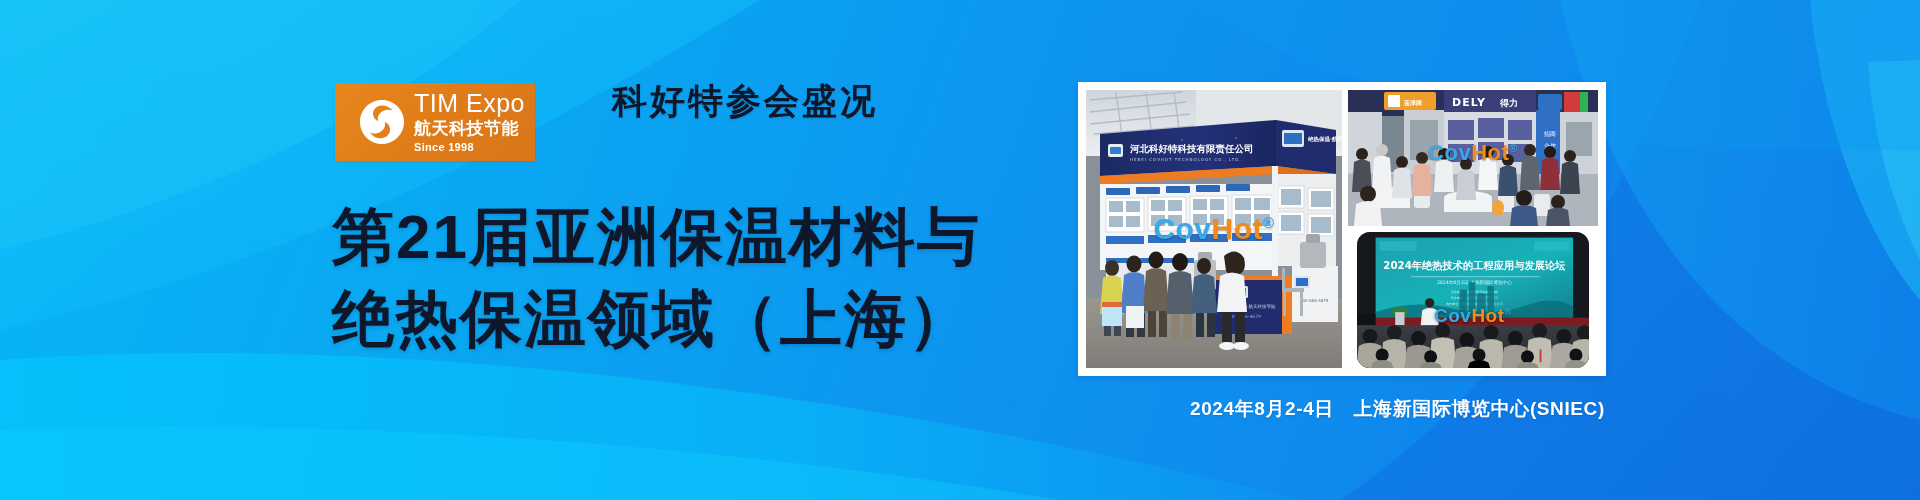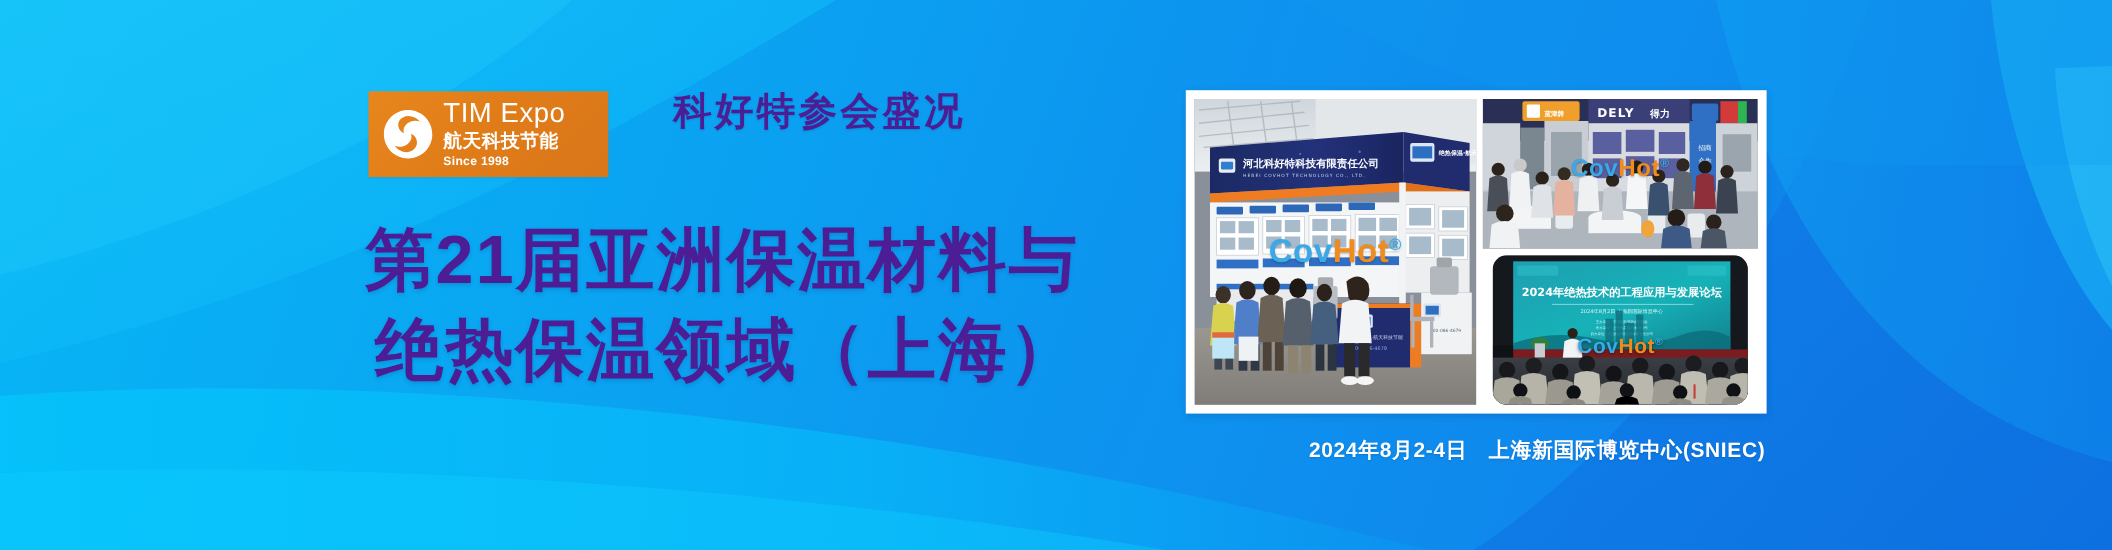--- a/index.html
+++ b/index.html
@@ -21,24 +21,24 @@
   .bg-layer { position:absolute; inset:0; }
   .bg-base {
     background:linear-gradient(110deg,#07b6f5 0%,#0aa6f2 28%,#0d93ef 55%,#0f86ec 78%,#1177e8 100%);
   }
   .bg-svg { position:absolute; inset:0; width:100%; height:100%; display:block; }
 
   
   .logo-box {
     position:absolute;
     left:335px; top:83px;
-    width:218px; height:78px;
+    width:200px; height:78px;
     background:linear-gradient(135deg,#e8861d 0%,#e07c18 50%,#d9761a 100%);
     display:flex; align-items:center;
-    padding-left:10px;
+    padding-left:21px;
     box-shadow:0 1px 3px rgba(0,0,0,.08);
   }
   .logo-mark {
     width:52px; height:52px;
     flex:0 0 52px;
     display:flex; align-items:center; justify-content:center;
   }
   .logo-text {
     margin-left:6px;
     display:flex; flex-direction:column;
@@ -61,36 +61,35 @@
     font-size:11px; font-weight:700;
     margin-top:5px; letter-spacing:.3px;
     color:#ffffff;
   }
 
   
   .kicker {
     position:absolute;
     left:612px; top:78px;
     font-size:35px; font-weight:700;
-    color:#4c1d95;
+    color:#0f172a;
     letter-spacing:3px;
     text-shadow:0 1px 2px rgba(0,40,90,.18);
     white-space:nowrap;
   }
   .title {
     position:absolute;
     left:332px; top:196px;
-    color:#4c1d95;
+    color:#0f172a;
     font-size:62px;
     font-weight:700;
     line-height:1.32;
     letter-spacing:2px;
     text-shadow:0 2px 4px rgba(0,45,100,.20);
     white-space:nowrap;
-    text-align:right;
   }
   .title-line { display:block; }
 
   
   .collage {
     position:absolute;
     left:1078px; top:82px;
     width:528px; height:294px;
     background:#ffffff;
     padding:8px;

